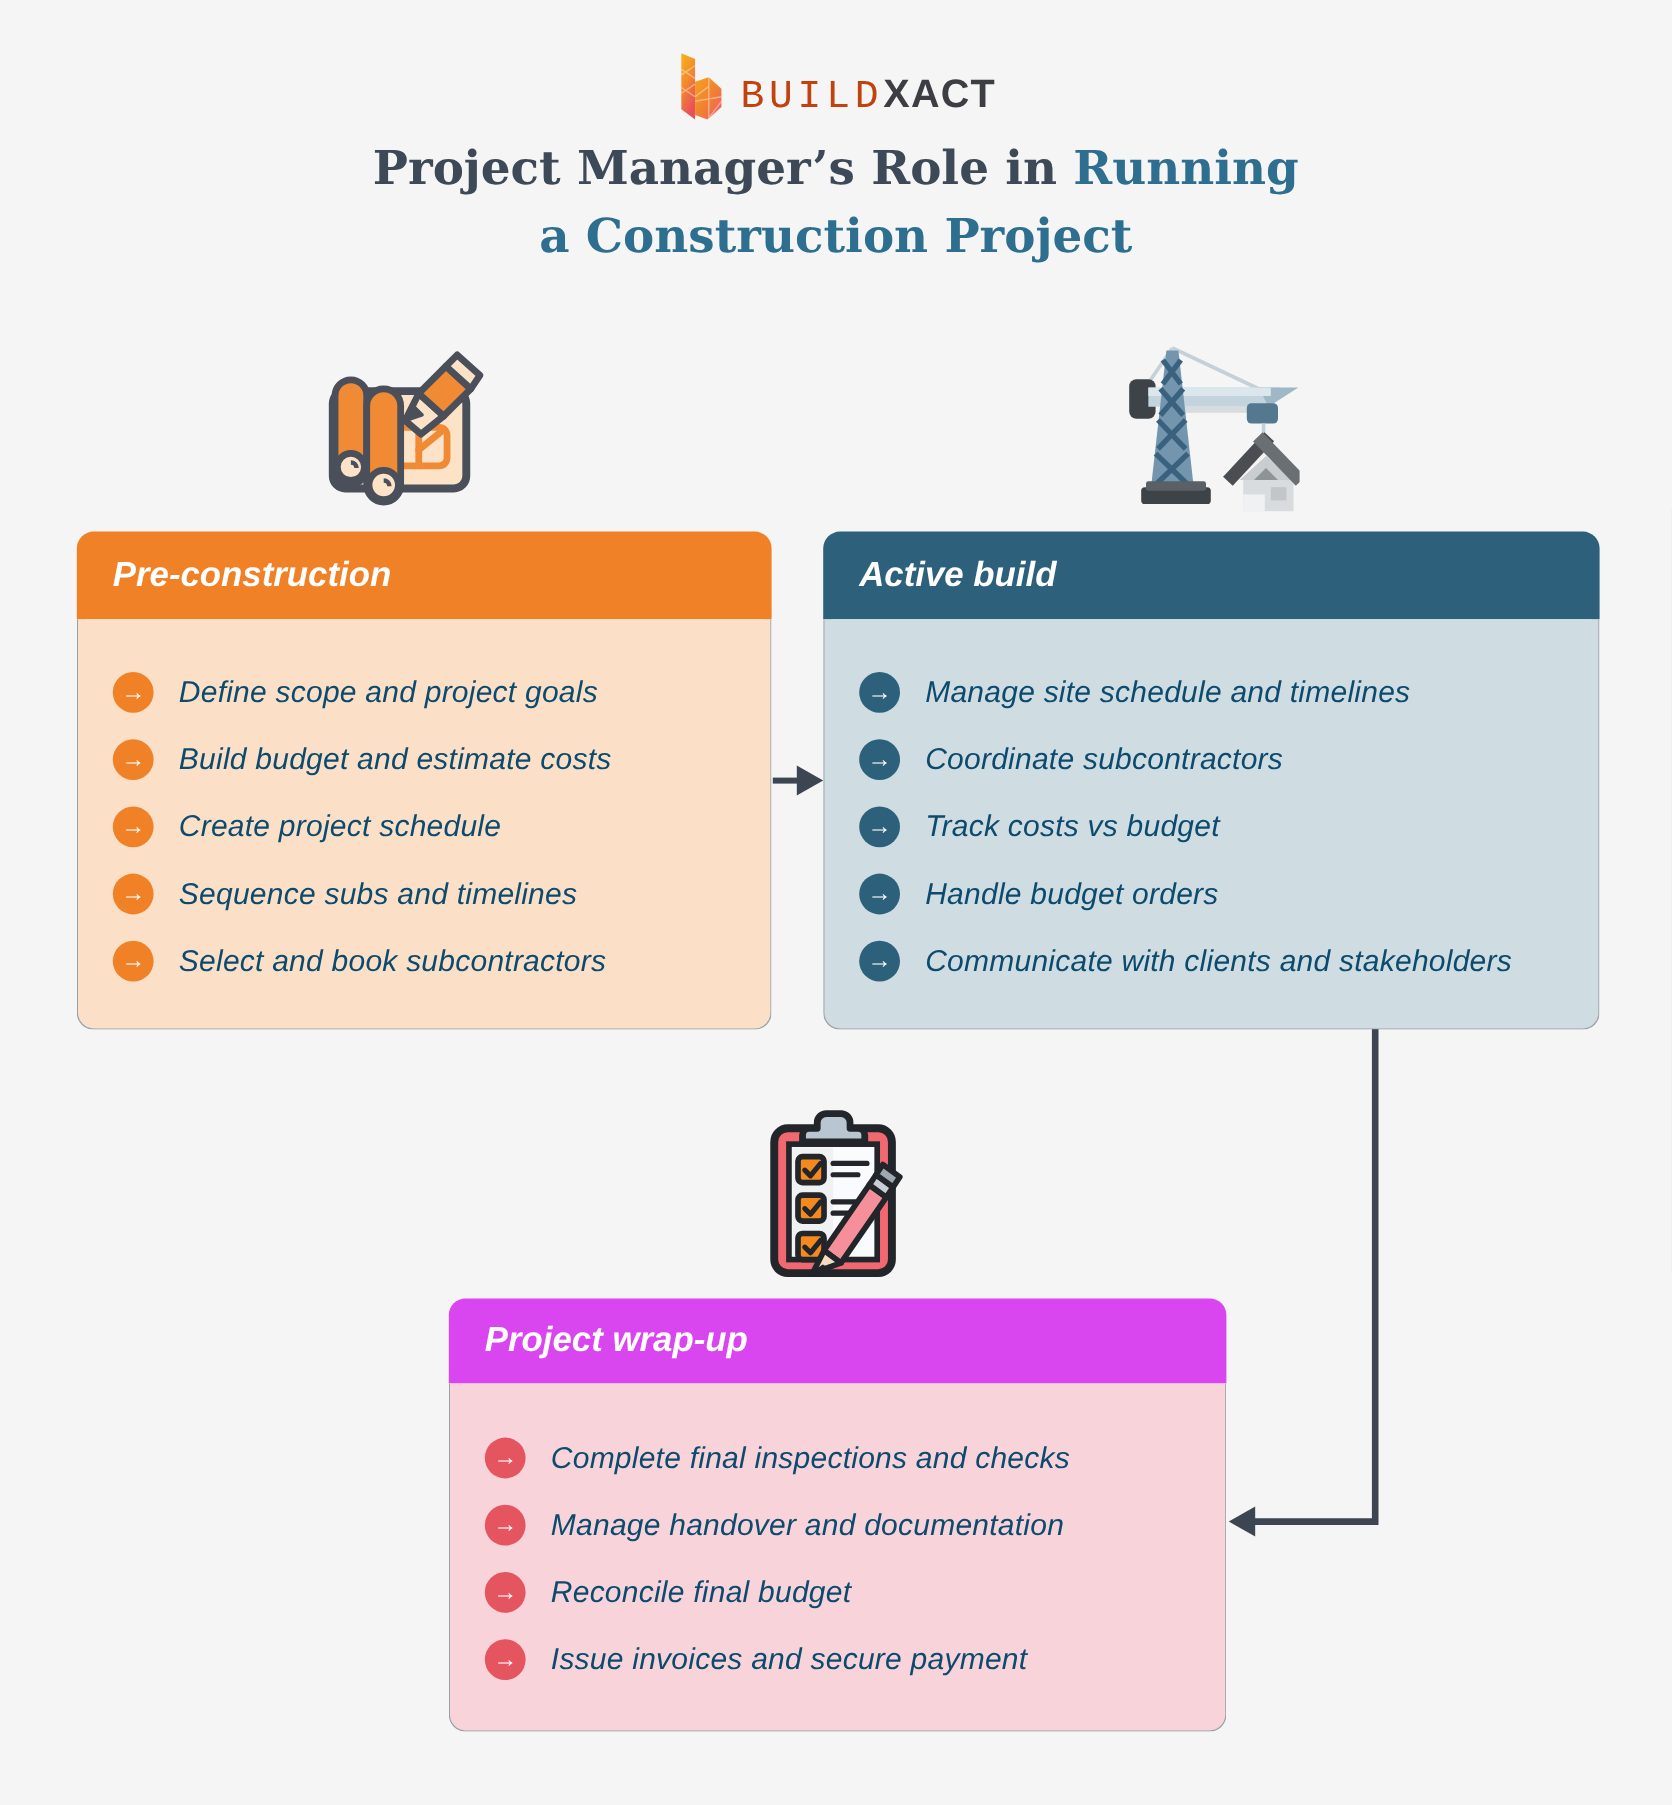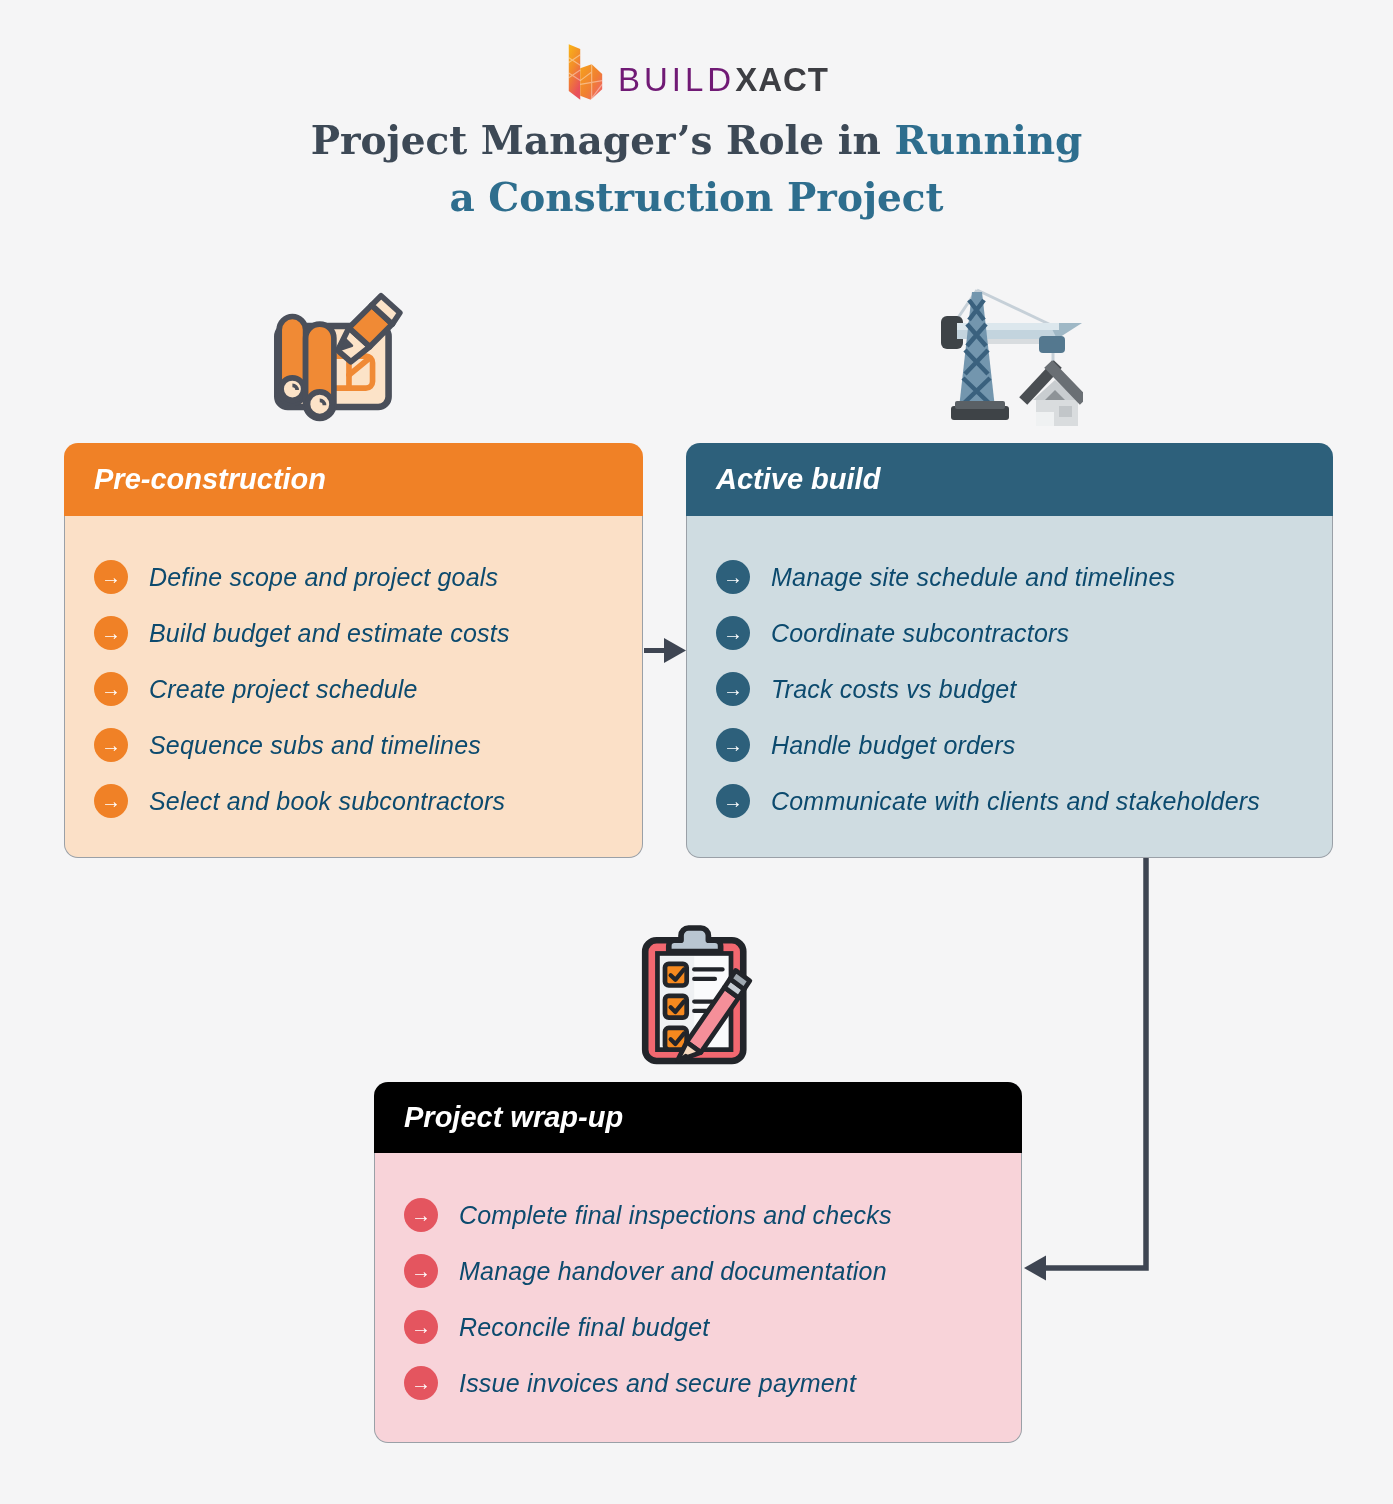--- a/index.html
+++ b/index.html
@@ -4,21 +4,21 @@
 <style>
   html,body{margin:0;padding:0;background:#e9e9ea;}
   .canvas{position:relative;width:1393px;height:1504px;margin:0 auto;background:#f5f5f6;
           font-family:"Liberation Sans",sans-serif;overflow:hidden;}
 
   
   .logo-row{position:absolute;top:42px;left:0;width:100%;display:flex;
             align-items:center;justify-content:center;gap:12px;}
   .logo-b{display:block;}
   .wordmark{font-size:33px;line-height:1;white-space:nowrap;padding-top:14px;}
-  .w1{color:#701a75;font-weight:400;letter-spacing:4px;}
+  .w1{color:#c2410c;font-weight:400;letter-spacing:4px;font-family:Liberation Mono, monospace;}
   .w2{color:#3d3e43;font-weight:700;letter-spacing:1px;}
 
   
   .title{position:absolute;top:112px;left:0;width:100%;margin:0;text-align:center;
          font-family:"DejaVu Serif",serif;font-weight:700;font-size:39px;line-height:57px;
          color:#3d4956;}
   .t-line{display:block;}
   .t-accent{color:#2e6e8e;}
 
   
@@ -46,21 +46,21 @@
   .pre .box-header{background:#f08126;}
   .pre .box-body{background:#fbe0c7;height:342px;}
   .pre .bullet{background:#f08126;}
 
   .box.active{left:686px;top:443px;width:647px;height:412px;}
   .active .box-header{background:#2d607b;}
   .active .box-body{background:#cfdce1;height:342px;}
   .active .bullet{background:#2d607b;}
 
   .box.wrap{left:374px;top:1082px;width:648px;height:361px;}
-  .wrap .box-header{background:#000000;height:71px;}
+  .wrap .box-header{background:#d946ef;height:71px;}
   .wrap .box-body{background:#f8d3d9;height:290px;padding-top:1px;}
   .wrap .items{padding-top:33px;}
   .wrap .bullet{background:#e4555f;}
 </style>
 </head>
 <body>
 
 <div class="canvas">
 
   <svg class="connectors" viewBox="0 0 1393 1504">

